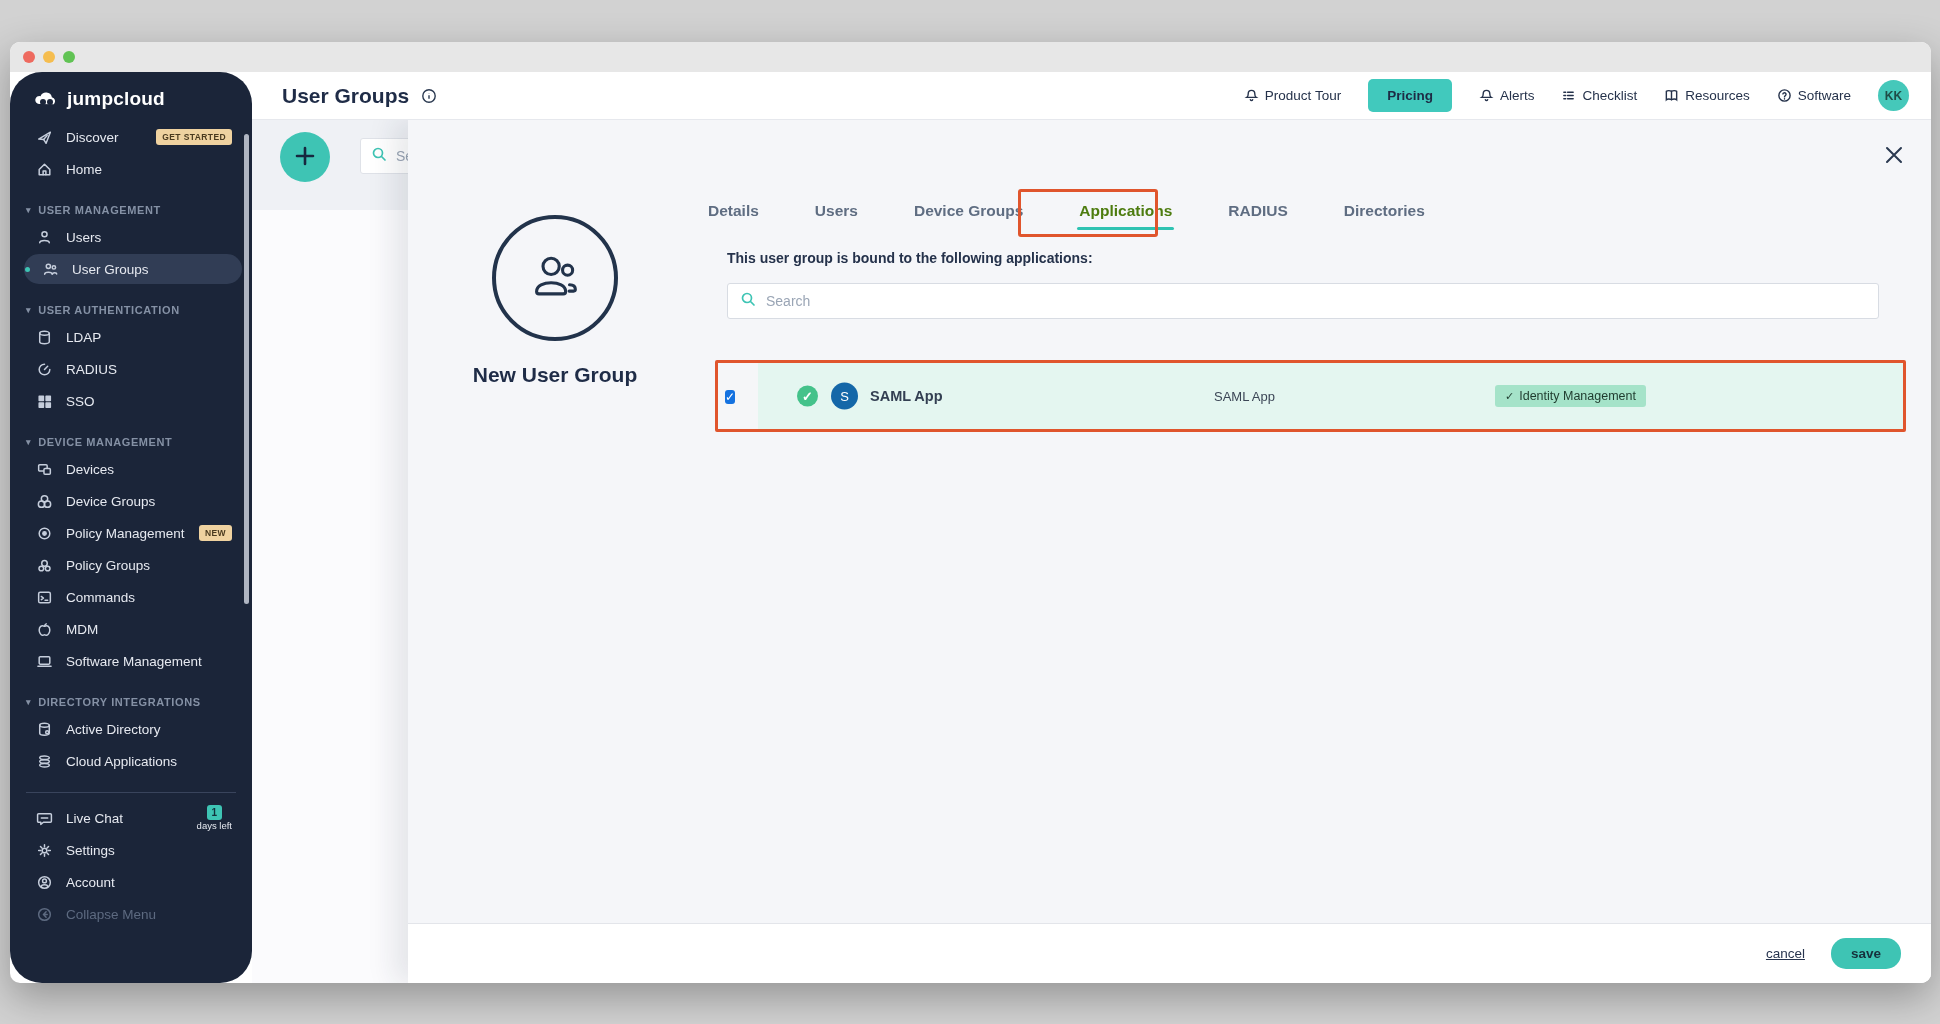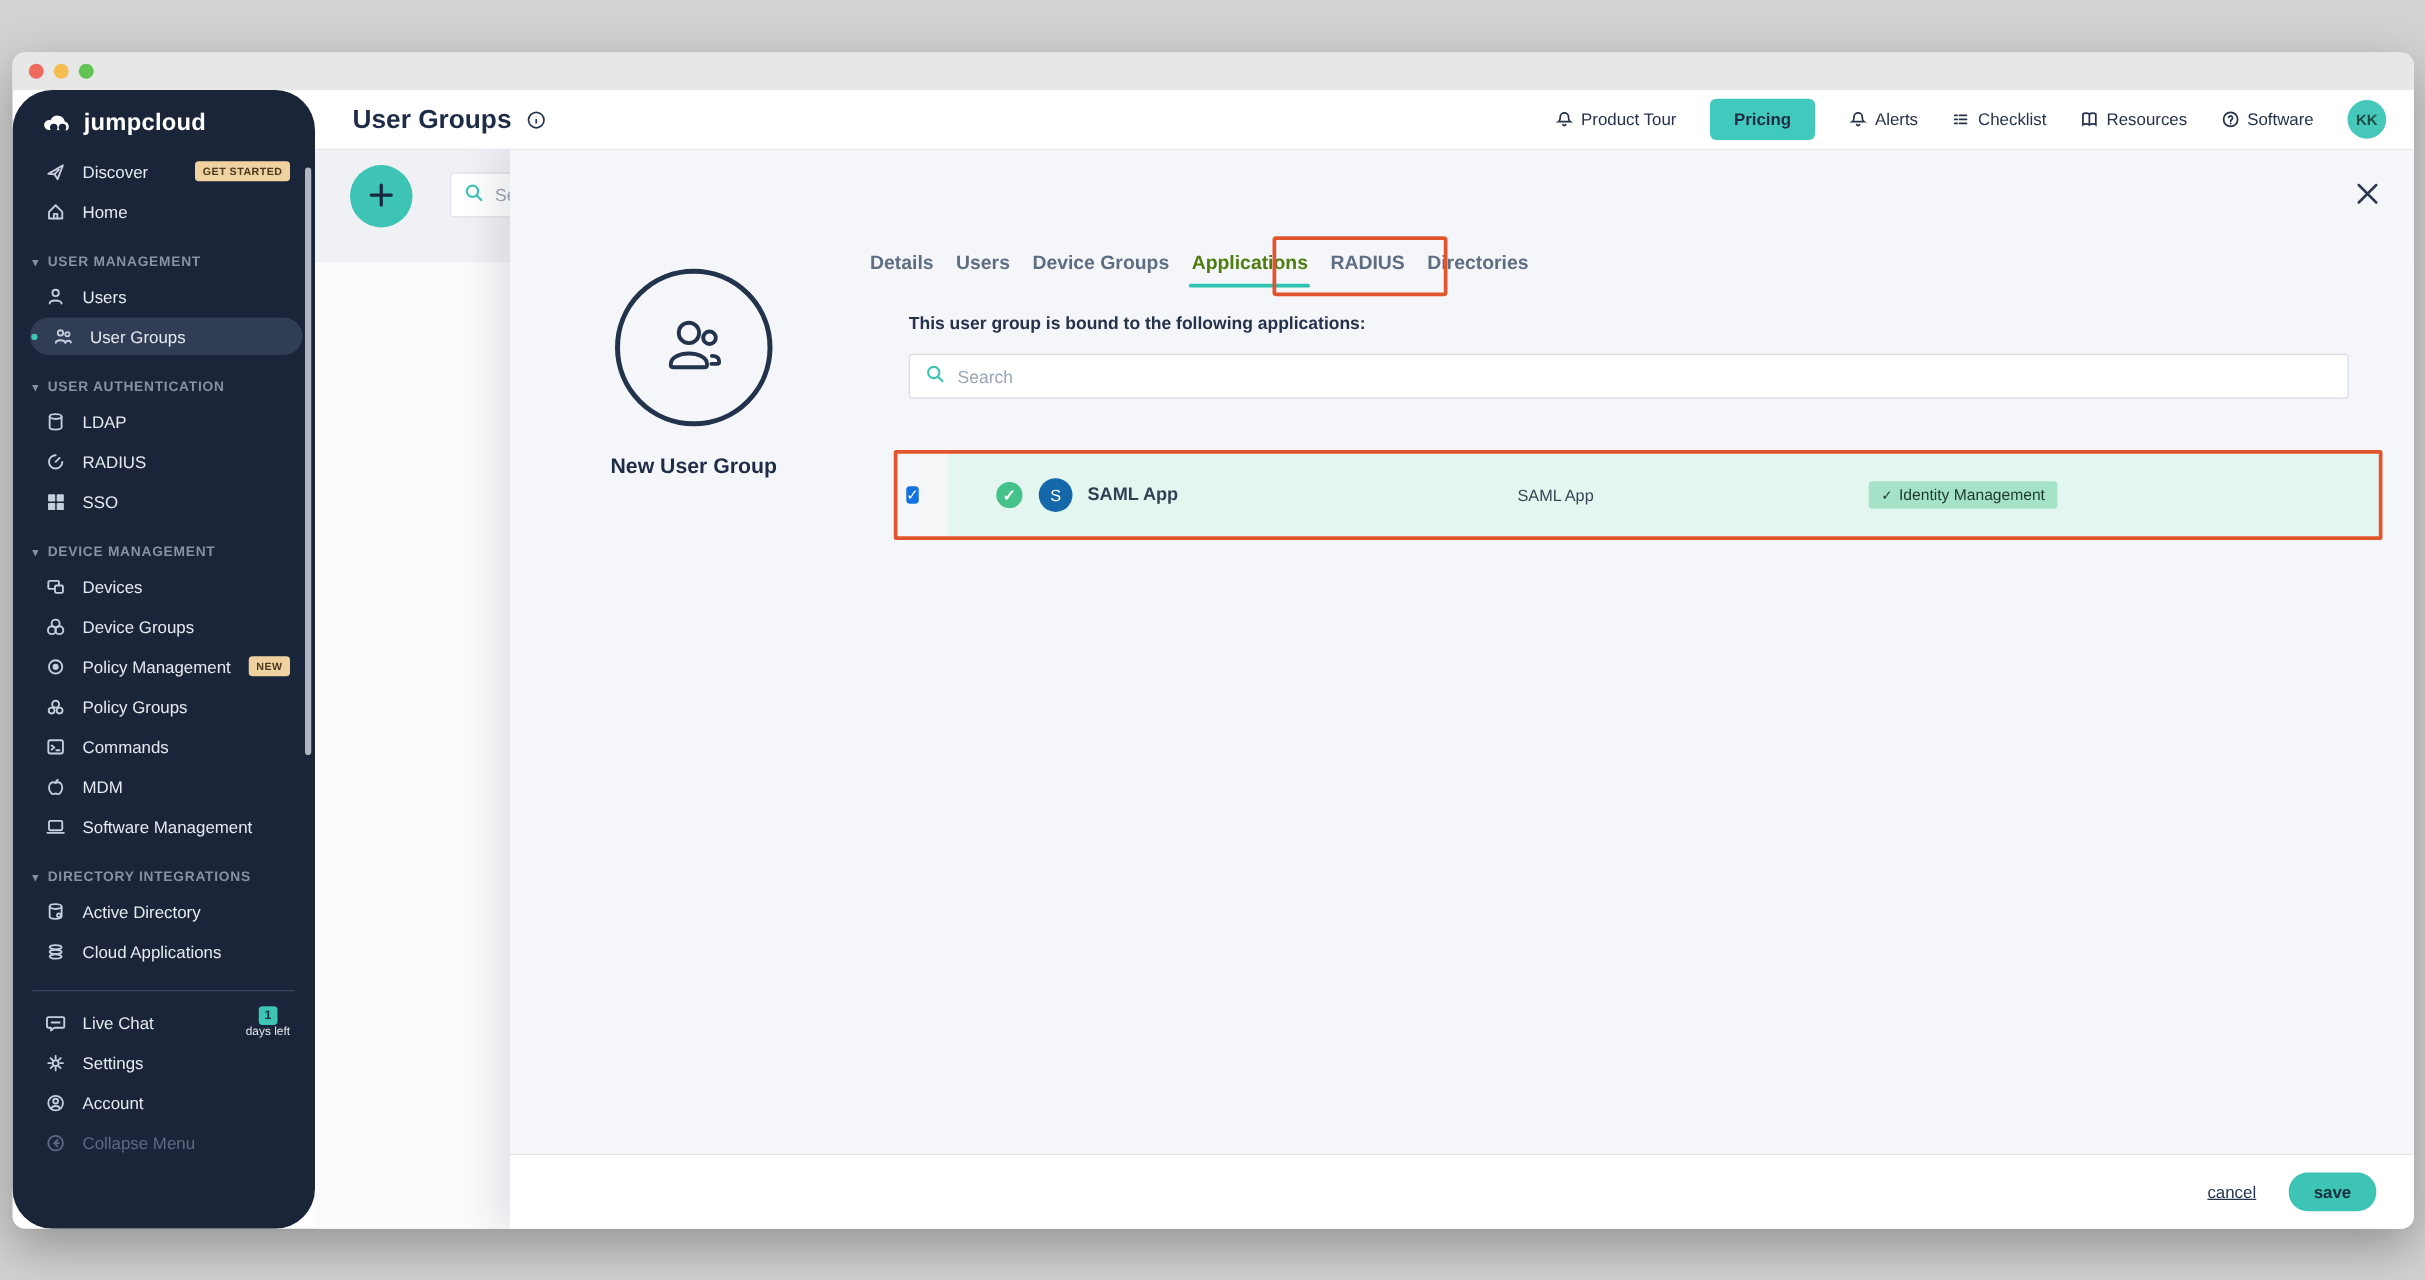--- a/index.html
+++ b/index.html
@@ -57,23 +57,23 @@
   .behind-search input::placeholder { color:#9aa5b5; }
   .mag svg { width:16px; height:16px; stroke:#3ec4b4; fill:none; stroke-width:1.7; stroke-linecap:round; }
 
   
   .modal { position:absolute; left:156px; top:48px; right:0; bottom:0; background:#f5f6f9; z-index:2; box-shadow:-14px 0 26px rgba(30,40,60,.10); }
   .close-x { position:absolute; top:24px; right:26px; width:22px; height:22px; cursor:pointer; }
   .close-x svg { width:100%; height:100%; stroke:#2a3950; stroke-width:2; stroke-linecap:round; }
 
   .group-avatar { position:absolute; left:84px; top:95px; width:126px; height:126px; border:4px solid #22334b; border-radius:50%; display:flex; align-items:center; justify-content:center; }
   .group-avatar svg { width:62px; height:62px; stroke:#22334b; fill:none; stroke-width:1.6; stroke-linecap:round; stroke-linejoin:round; }
-  .group-name { position:absolute; left:27px; top:243px; width:240px; text-align:center; font-size:17px; font-weight:bold; color:#1f2c47; }
-
-  .tabs { position:absolute; left:286px; top:76px; display:flex; align-items:flex-start; gap:14px; }
+  .group-name { position:absolute; left:27px; top:243px; width:240px; text-align:center; font-size:21px; font-weight:bold; color:#1f2c47; }
+
+  .tabs { position:absolute; left:298px; top:76px; display:flex; align-items:flex-start; gap:52px; }
   .tab { font-size:15.5px; font-weight:bold; color:#5f6d82; cursor:pointer; padding:6px 2px; position:relative; }
   .tab.active { color:#4d7c0f; }
   .tab.active::after { content:""; position:absolute; left:0; right:0; bottom:-4px; height:3px; background:#2fc3b2; border-radius:2px; }
   .tab-annotation { position:absolute; left:610px; top:69px; width:140px; height:48px; border:3px solid #e0552d; border-radius:3px; pointer-events:none; }
 
   .bound-text { position:absolute; left:319px; top:130px; font-size:14px; font-weight:bold; color:#25324b; }
   .modal-search { position:absolute; left:319px; top:163px; width:1152px; height:36px; background:#fff; border:1px solid #d8dce3; border-radius:3px; display:flex; align-items:center; padding:0 12px; gap:10px; }
   .modal-search input { border:none; outline:none; font-size:14px; color:#41506b; flex:1; background:transparent; }
   .modal-search input::placeholder { color:#9aa5b5; }
 

